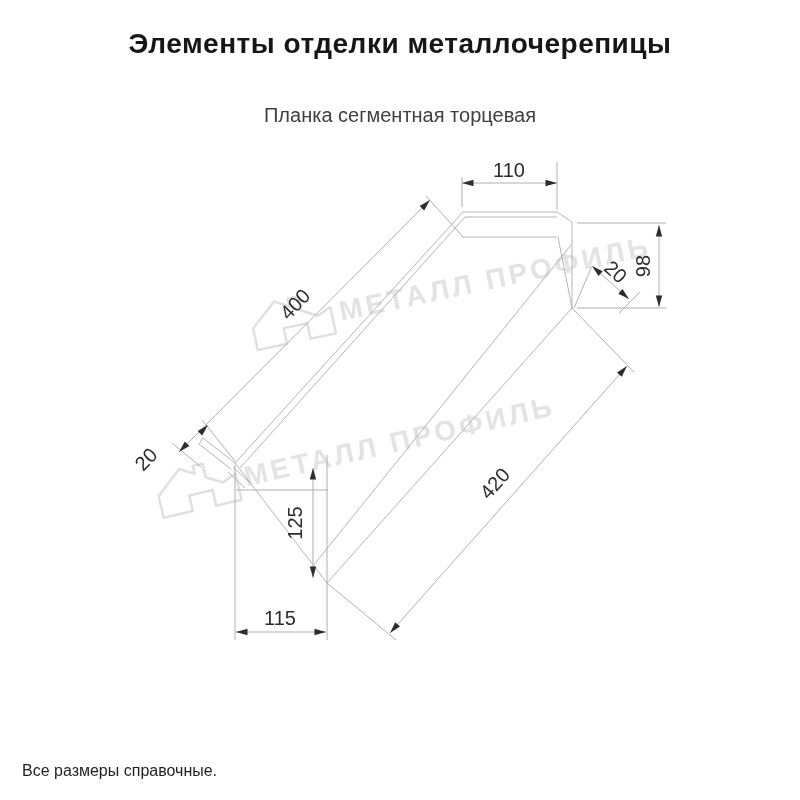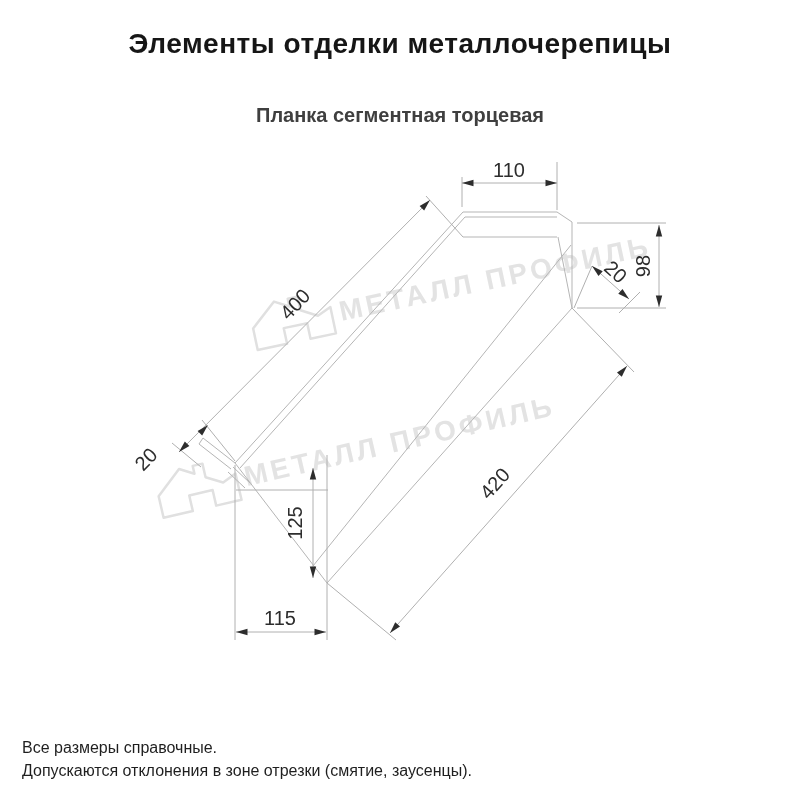--- a/index.html
+++ b/index.html
@@ -1,21 +1,21 @@
 <!DOCTYPE html>
 <html><head>
 <meta charset="utf-8">
 <style>
   html,body{margin:0;padding:0;background:#fff;}
   #page{position:relative;width:800px;height:800px;background:#ffffff;overflow:hidden;
         font-family:"Liberation Sans", sans-serif;}
   .title{position:absolute;top:28px;left:0;width:800px;text-align:center;
          font-size:28px;font-weight:bold;color:#161616;letter-spacing:0.5px;}
   .subtitle{position:absolute;top:104px;left:0;width:800px;text-align:center;
-            font-size:20px;font-weight:700;color:#3f3f3f;line-height:23px;}
+            font-size:20px;font-weight:400;color:#3f3f3f;line-height:23px;}
   .footer{position:absolute;left:22px;bottom:18px;font-size:16px;color:#1f1f1f;line-height:23px;}
   svg{position:absolute;top:0;left:0;}
   .pline{stroke:#b5b5b5;stroke-width:1;fill:none;}
   .dline{stroke:#b0b0b0;stroke-width:1;fill:none;}
   .arrow{fill:#2d2d2d;}
   .dimtxt{font-family:"Liberation Sans", sans-serif;font-size:20px;fill:#2d2d2d;}
   .wm-house{stroke:#e0e0e0;stroke-width:2.5;fill:none;stroke-linejoin:round;}
   .wm-text{font-family:"Liberation Sans", sans-serif;font-size:28px;font-weight:bold;
            fill:#e3e3e3;letter-spacing:3.5px;}
 </style>
@@ -131,16 +131,15 @@
       <line class="dline" x1="235" y1="465" x2="235" y2="640"></line>
       <line class="dline" x1="327" y1="455" x2="327" y2="640"></line>
       <use href="#arr" transform="translate(236,632)"></use>
       <use href="#arr" transform="translate(326,632) rotate(180)"></use>
       <text class="dimtxt" x="280" y="625" text-anchor="middle">115</text>
     </g>
   </svg>
 
   <div class="footer">
     <div>Все размеры справочные.</div>
-    <div>Допускаются отклонения в зоне отрезки (смятие, заусенцы).</div>
   </div>
 
 </div>
 
 </body></html>

